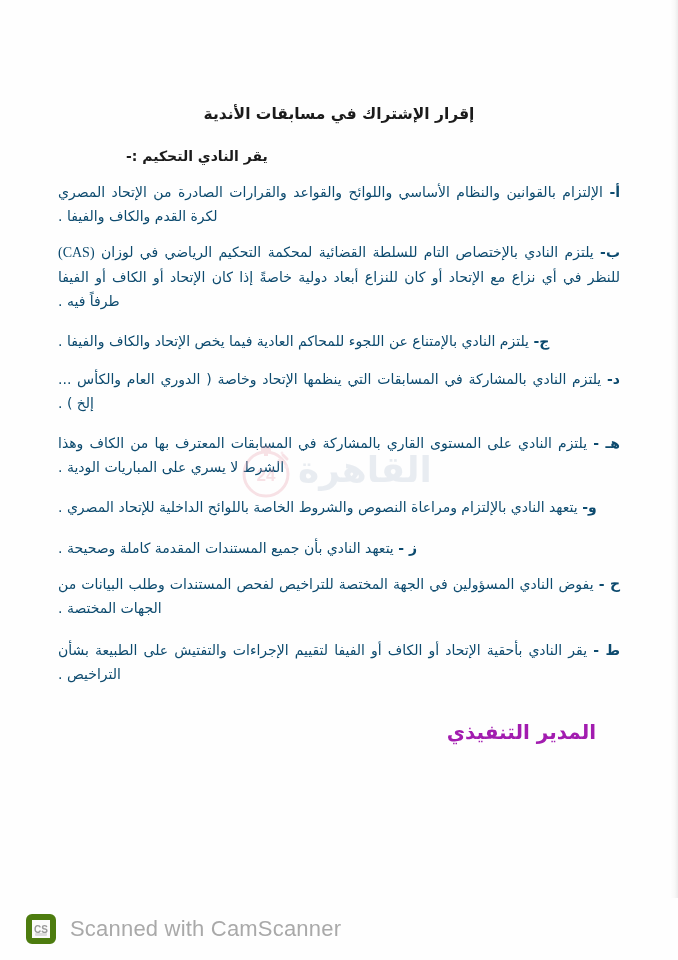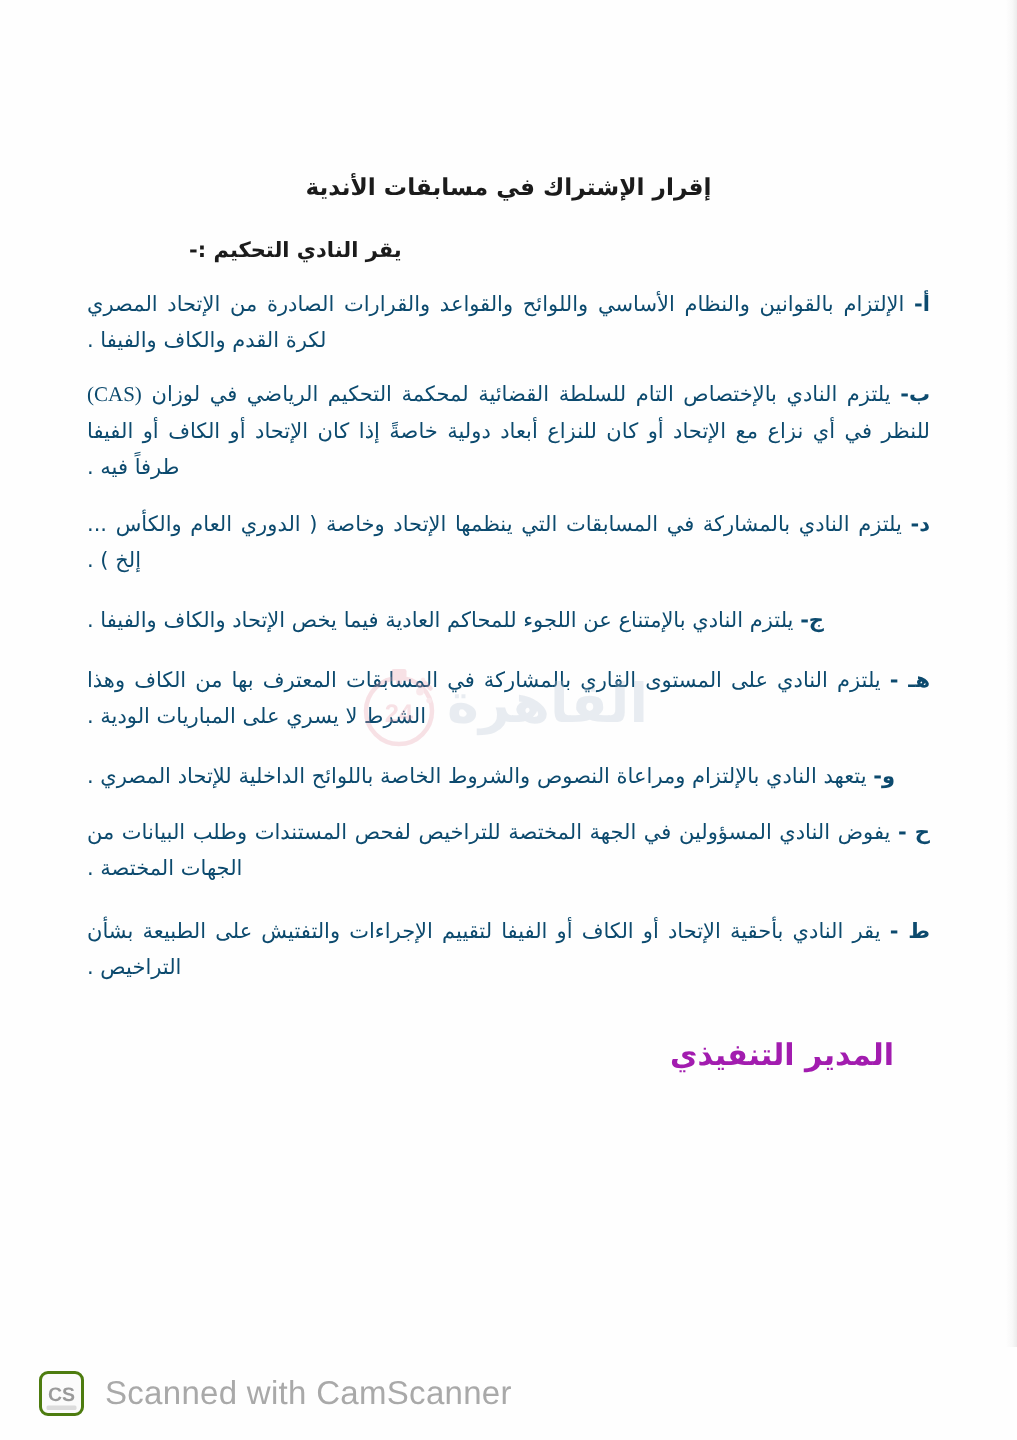--- a/index.html
+++ b/index.html
@@ -44,21 +44,21 @@
   .doc-body {
     position: absolute;
     top: 0; left: 0;
     width: 678px;
     height: 900px;
     padding: 0 58px;
     direction: rtl;
   }
 
   .doc-title {
-    margin: 15px;
+    margin: 4px;
     padding-top: 100px;
     text-align: center;
     font-size: 15.5px;
     font-weight: bold;
     color: #1b1b1b;
     letter-spacing: 0;
     line-height: 1.4;
   }
 
   .intro-line {
@@ -166,25 +166,25 @@
     align-items: center;
     direction: ltr;
     padding-left: 26px;
     z-index: 3;
   }
   .cs-logo {
     width: 30px;
     height: 30px;
     border-radius: 6px;
     background: #fbfbfb;
-    border: 2px solid #4d7c0f;
+    border: 6px solid #4d7c0f;
     display: flex;
     align-items: center;
     justify-content: center;
-    font-size: 13px;
+    font-size: 10px;
     font-weight: bold;
     color: #9a9a9a;
     font-family: "Liberation Sans", sans-serif;
     flex: 0 0 30px;
     position: relative;
   }
   .cs-logo::after {
     content: "";
     position: absolute;
     left: 3px; right: 3px; bottom: 2px;
@@ -237,40 +237,44 @@
         <span>الإلتزام بالقوانين والنظام الأساسي واللوائح والقواعد والقرارات الصادرة من الإتحاد المصري لكرة القدم والكاف والفيفا .</span>
       </p>
 
       <p class="clause clause-b">
         <span class="marker">ب-</span>
         <span>يلتزم النادي بالإختصاص التام للسلطة القضائية لمحكمة التحكيم الرياضي في لوزان</span>
         <span class="latin">(CAS)</span>
         <span>للنظر في أي نزاع مع الإتحاد أو كان للنزاع أبعاد دولية خاصةً إذا كان الإتحاد أو الكاف أو الفيفا طرفاً فيه .</span>
       </p>
 
+      <p class="clause clause-j">
+        <span class="marker">ج-</span>
+        <span>يلتزم النادي بالإمتناع عن اللجوء للمحاكم العادية فيما يخص الإتحاد والكاف والفيفا .</span>
+      </p>
+
       <p class="clause clause-d">
         <span class="marker">د-</span>
         <span>يلتزم النادي بالمشاركة في المسابقات التي ينظمها الإتحاد وخاصة ( الدوري العام والكأس ... إلخ ) .</span>
       </p>
 
-      <p class="clause clause-j">
-        <span class="marker">ج-</span>
-        <span>يلتزم النادي بالإمتناع عن اللجوء للمحاكم العادية فيما يخص الإتحاد والكاف والفيفا .</span>
-      </p>
-
       <p class="clause clause-h">
         <span class="marker">هـ -</span>
         <span>يلتزم النادي على المستوى القاري بالمشاركة في المسابقات المعترف بها من الكاف وهذا الشرط لا يسري على المباريات الودية .</span>
       </p>
 
       <p class="clause clause-w">
         <span class="marker">و-</span>
         <span>يتعهد النادي بالإلتزام ومراعاة النصوص والشروط الخاصة باللوائح الداخلية للإتحاد المصري .</span>
       </p>
 
+      <p class="clause clause-z">
+        <span class="marker">ز -</span>
+        <span>يتعهد النادي بأن جميع المستندات المقدمة كاملة وصحيحة .</span>
+      </p>
 
       <p class="clause clause-7">
         <span class="marker">ح -</span>
         <span>يفوض النادي المسؤولين في الجهة المختصة للتراخيص لفحص المستندات وطلب البيانات من الجهات المختصة .</span>
       </p>
 
       <p class="clause clause-t">
         <span class="marker">ط -</span>
         <span>يقر النادي بأحقية الإتحاد أو الكاف أو الفيفا لتقييم الإجراءات والتفتيش على الطبيعة بشأن التراخيص .</span>
       </p>

